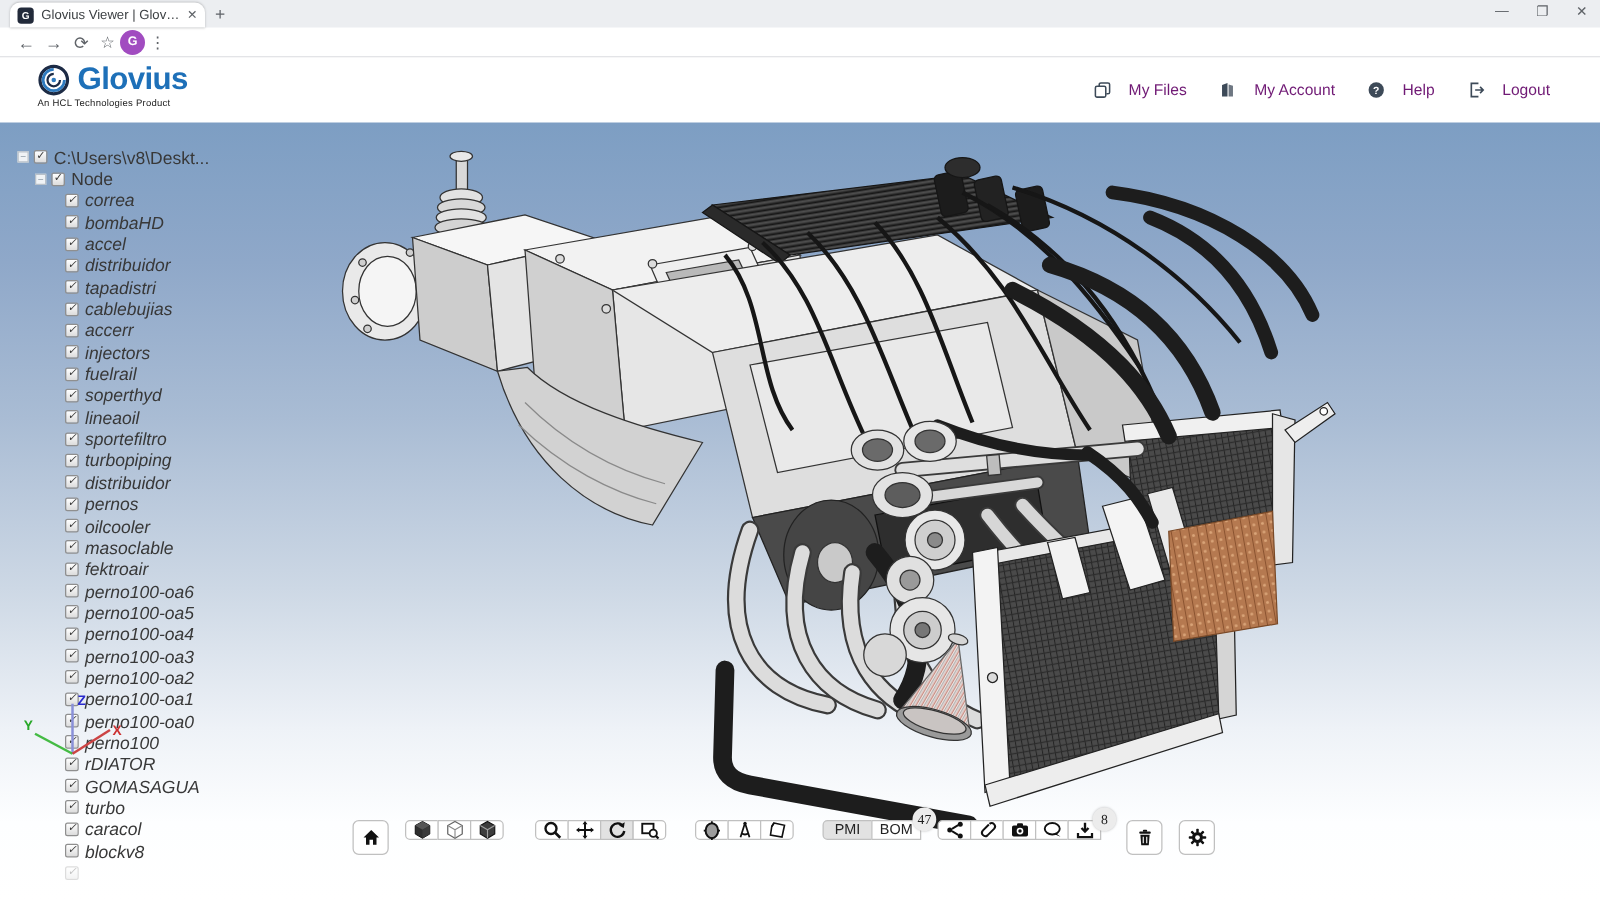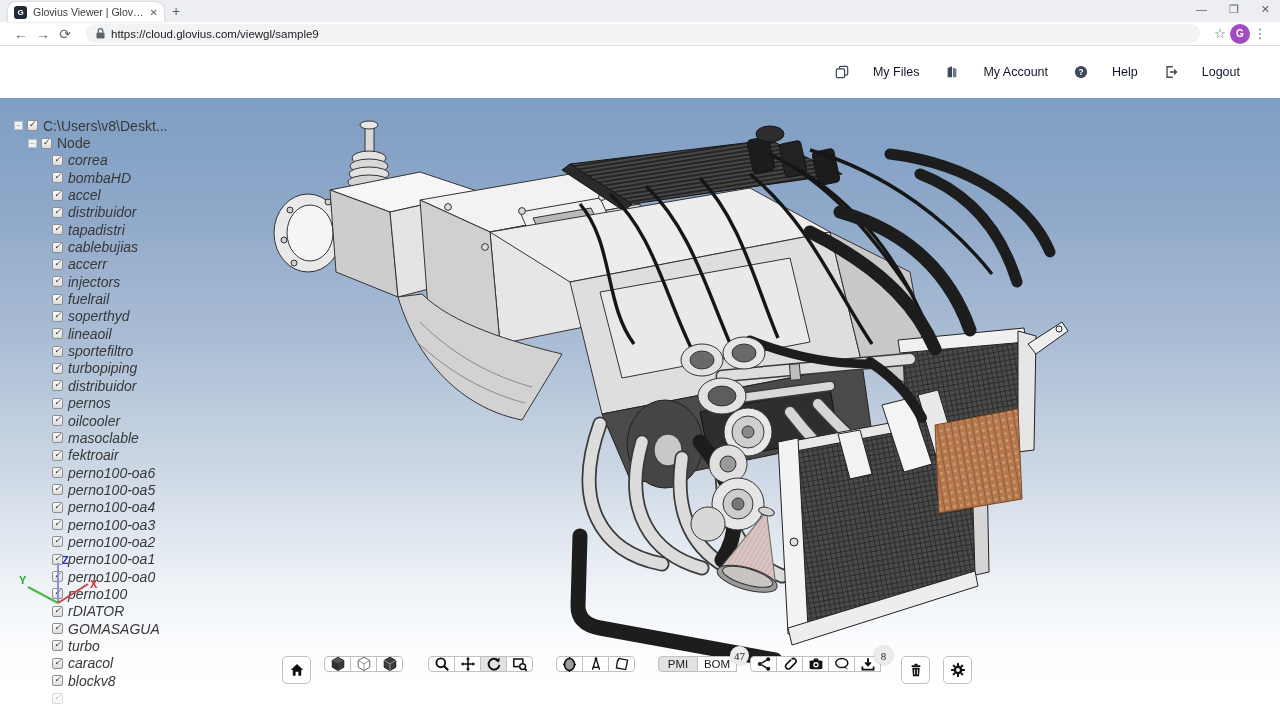--- a/index.html
+++ b/index.html
@@ -27,21 +27,21 @@
   .avatar { width:20px; height:20px; border-radius:50%; background:#a14cc0; color:#fff; font-size:10px;
             font-weight:bold; display:flex; align-items:center; justify-content:center; }
 
   
   .app-header { height:52px; background:#fff; position:relative; }
   .logo-wrap { position:absolute; left:30px; top:3px; }
   .logo-line { display:flex; align-items:center; gap:6px; }
   .logo-text { font-size:25px; font-weight:bold; color:#1e70b8; letter-spacing:-0.5px; }
   .tagline { font-size:7.6px; color:#222; margin-top:0; letter-spacing:.2px; }
   .app-nav { position:absolute; right:40px; top:0; height:52px; display:flex; align-items:center; gap:26px; }
-  .app-nav-item { display:flex; align-items:center; gap:24px; font-size:12.5px; color:#0f172a; cursor:default; }
+  .app-nav-item { display:flex; align-items:center; gap:14px; font-size:12.5px; color:#701a75; cursor:default; }
 
   
   .viewport { position:relative; height:622px;
     background:linear-gradient(180deg,#7d9ec3 0%,#8fa8c9 18%,#a9bcd4 38%,#cdd8e5 60%,#eef2f7 78%,#fdfeff 90%,#ffffff 100%); }
 
   
   .tree { position:absolute; left:14px; top:19px; }
   .trow { display:flex; align-items:center; height:17.35px; }
   .trow .lbl { font-size:14px; color:#383838; margin-left:5px; white-space:nowrap; }
   .expander { width:9px; height:9px; border:1px solid #b9c1c9; background:#f0f3f6; color:#8a96a2;
@@ -88,33 +88,38 @@
   <div class="win-controls">
     <span>—</span>
     <span>❐</span>
     <span>✕</span>
   </div>
 </div>
 <div class="nav-row">
   <span class="nav-ico">←</span>
   <span class="nav-ico">→</span>
   <span class="nav-ico">⟳</span>
-  <div class="omnibox">
-    <svg width="9" height="11" viewBox="0 0 9 11">
-      <rect x="0.5" y="4.5" width="8" height="6" rx="1" fill="#5f6368"></rect>
-      <path d="M2.2 4.5 V3 a2.3 2.3 0 0 1 4.6 0 V4.5" fill="none" stroke="#5f6368" stroke-width="1.3"></path>
-    </svg>
-    <span class="url">https://cloud.glovius.com/viewgl/sample9</span>
-  </div>
   <span class="right-ico">☆</span>
   <span class="avatar">G</span>
   <span class="right-ico">⋮</span>
 </div>
 
 <div class="app-header">
+  <div class="logo-wrap">
+    <div class="logo-line">
+      <svg width="26" height="26" viewBox="0 0 26 26">
+        <circle cx="13" cy="13" r="11" fill="none" stroke="#1d2b45" stroke-width="2.6"></circle>
+        <path d="M13 4.5 a8.5 8.5 0 1 0 8.5 8.5" fill="none" stroke="#2f7bbf" stroke-width="2.2"></path>
+        <path d="M13 8 a5 5 0 1 0 5 5" fill="none" stroke="#1d2b45" stroke-width="1.8"></path>
+        <circle cx="13" cy="13" r="1.8" fill="#2f7bbf"></circle>
+      </svg>
+      <span class="logo-text">Glovius</span>
+    </div>
+    <div class="tagline">An HCL Technologies Product</div>
+  </div>
   <div class="app-nav">
     <div class="app-nav-item">
       <svg width="14" height="14" viewBox="0 0 16 16">
         <rect x="1.5" y="4.5" width="9.5" height="10" rx="1.5" fill="none" stroke="#3d4a58" stroke-width="1.4"></rect>
         <path d="M5 4.5 V3 a1.5 1.5 0 0 1 1.5 -1.5 H13 a1.5 1.5 0 0 1 1.5 1.5 V10 a1.5 1.5 0 0 1 -1.5 1.5 H11.5" fill="none" stroke="#3d4a58" stroke-width="1.4"></path>
       </svg>
       <span>My Files</span>
     </div>
     <div class="app-nav-item">
       <svg width="14" height="14" viewBox="0 0 16 16">

